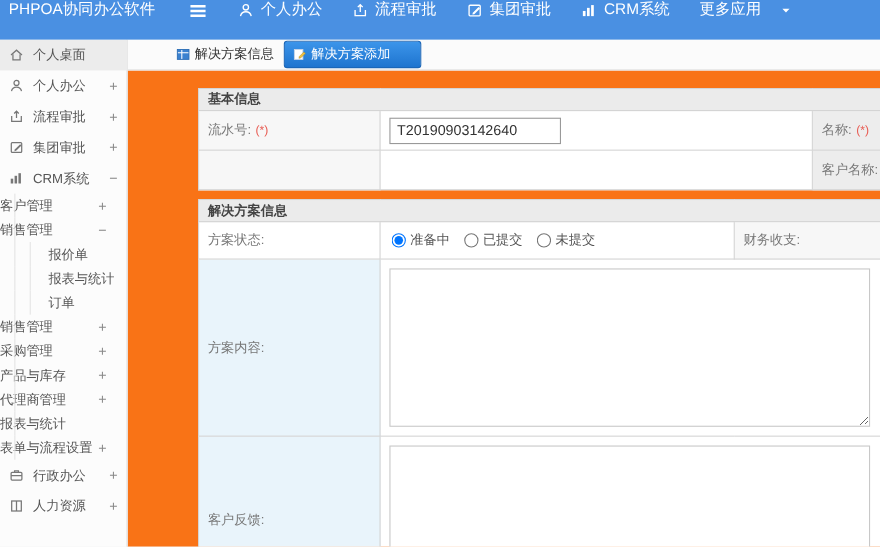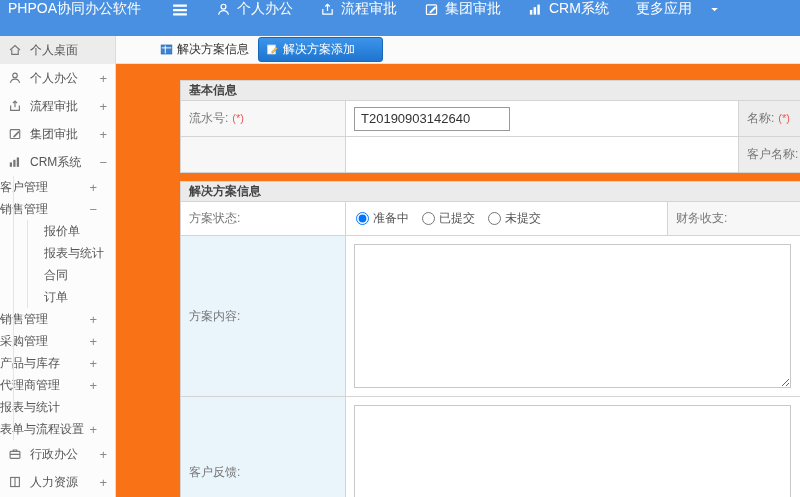--- a/index.html
+++ b/index.html
@@ -229,23 +229,20 @@
   </div>
   <div class="si lv1">
     <span class="sil">销售管理</span>
     <span class="tg">−</span>
   </div>
   <div class="si lv2">
     <span class="sil">报价单</span>
   </div>
   <div class="si lv2">
     <span class="sil">报表与统计</span>
-  </div>
-  <div class="si lv2">
-    <span class="sil">合同</span>
   </div>
   <div class="si lv2">
     <span class="sil">订单</span>
   </div>
   <div class="si lv1">
     <span class="sil">销售管理</span>
     <span class="tg">+</span>
   </div>
   <div class="si lv1">
     <span class="sil">采购管理</span>

